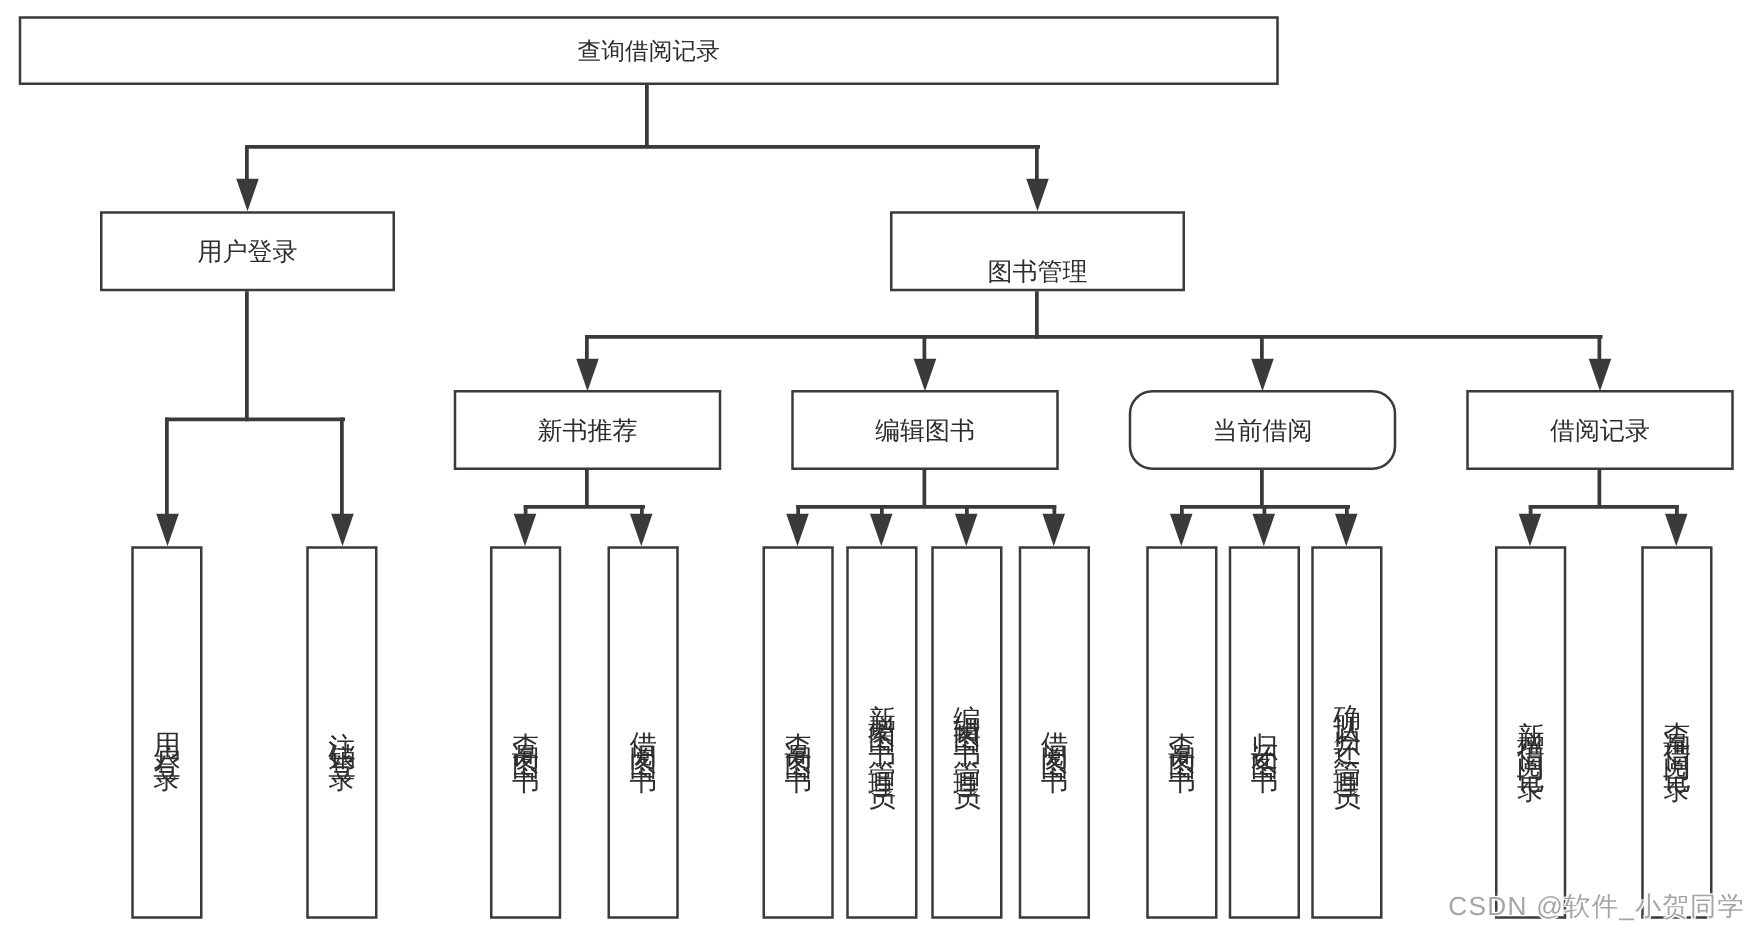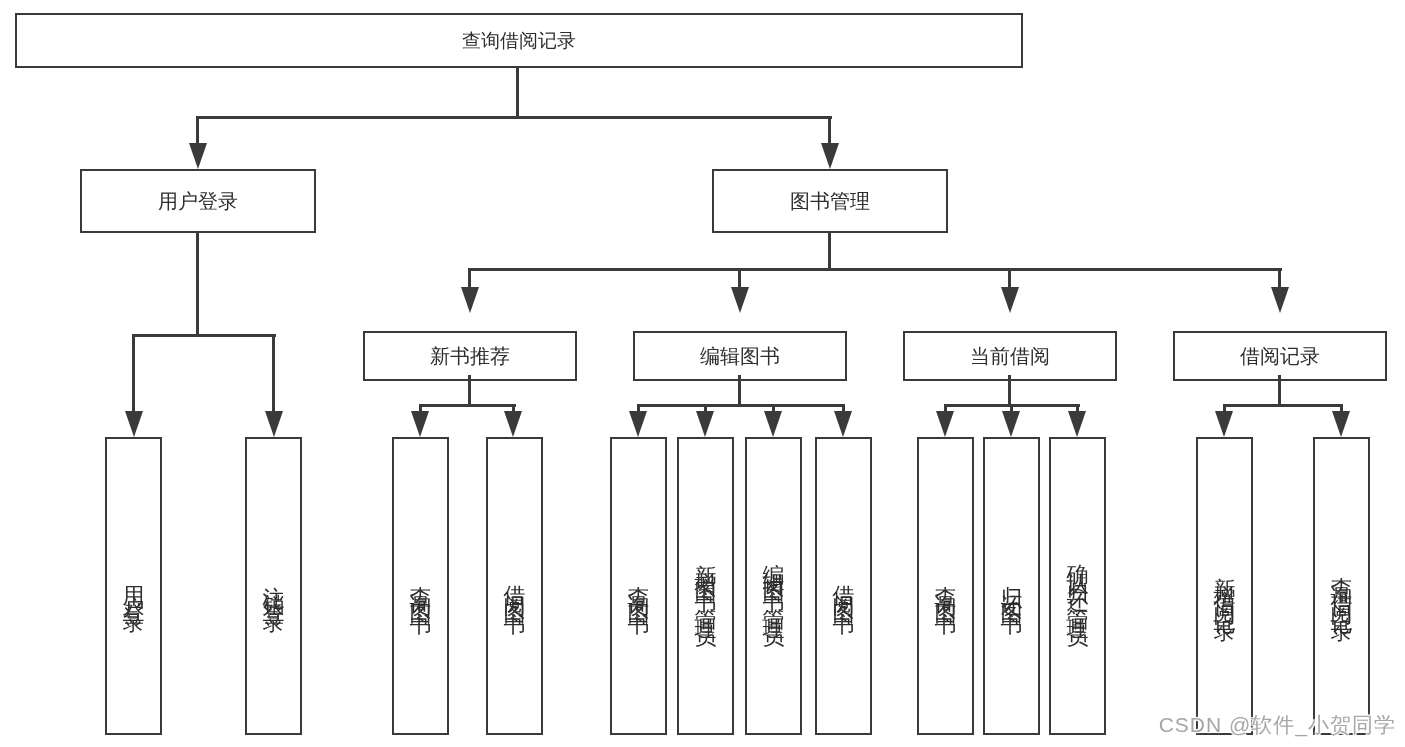--- a/index.html
+++ b/index.html
@@ -11,21 +11,21 @@
   .canvas { position: relative; width: 1405px; height: 747px; background: #ffffff; }
 
   
   .box {
     position: absolute; background: #ffffff; border: 2px solid #3a3a3a;
     display: flex; align-items: center; justify-content: center;
     color: #2d2d2d;
   }
   .lvl1 { left: 15px; top: 13px; width: 1008px; height: 55px; font-size: 19px; }
   .lvl2 { height: 64px; width: 236px; top: 169px; font-size: 20px; }
-  .lvl3 { height: 50px; width: 214px; top: 331px; font-size: 20px; }
+  .lvl3 { height: 64px; width: 214px; top: 312px; font-size: 20px; }
   .leaf { top: 437px; height: 298px; width: 57px; }
   .vtext {
     writing-mode: vertical-rl; text-orientation: mixed;
     font-size: 22px; letter-spacing: 9px; color: #2d2d2d; line-height: 1;
   }
 
   
   .lv { position: absolute; width: 3px;  background: #3a3a3a; }
   .lh { position: absolute; height: 3px; background: #3a3a3a; }
   
@@ -54,21 +54,21 @@
   <div class="lv" style="left:516px; top:68px; height:50px;"></div>
   <div class="lh" style="left:196px; top:116px; width:636px;"></div>
   <div class="lv" style="left:196px; top:116px; height:32px;"></div>
   <div class="arr" style="left:189px; top:143px;"></div>
   <div class="lv" style="left:828px; top:116px; height:32px;"></div>
   <div class="arr" style="left:821px; top:143px;"></div>
 
   <div class="box lvl2" style="left:80px;">
     <span>用户登录</span>
   </div>
-  <div class="box lvl2" style="left:712px;">
+  <div class="box lvl2" style="left:712px;align-items:flex-end;">
     <span>图书管理</span>
   </div>
 
   <div class="lv" style="left:196px; top:233px; height:104px;"></div>
   <div class="lh" style="left:132px; top:334px; width:144px;"></div>
   <div class="lv" style="left:132px; top:334px; height:80px;"></div>
   <div class="arr" style="left:125px; top:411px;"></div>
   <div class="lv" style="left:272px; top:334px; height:80px;"></div>
   <div class="arr" style="left:265px; top:411px;"></div>
 
@@ -82,21 +82,21 @@
   <div class="arr" style="left:1001px; top:287px;"></div>
   <div class="lv" style="left:1278px; top:268px; height:22px;"></div>
   <div class="arr" style="left:1271px; top:287px;"></div>
 
   <div class="box lvl3" style="left:363px;">
     <span>新书推荐</span>
   </div>
   <div class="box lvl3" style="left:633px;">
     <span>编辑图书</span>
   </div>
-  <div class="box lvl3" style="left:903px;">
+  <div class="box lvl3" style="left:903px;border-radius:19px;">
     <span>当前借阅</span>
   </div>
   <div class="box lvl3" style="left:1173px;">
     <span>借阅记录</span>
   </div>
 
   <div class="lv" style="left:468px; top:375px; height:31px;"></div>
   <div class="lh" style="left:419px; top:404px; width:97px;"></div>
   <div class="lv" style="left:419px; top:404px; height:11px;"></div>
   <div class="arr" style="left:411px; top:411px;"></div>

